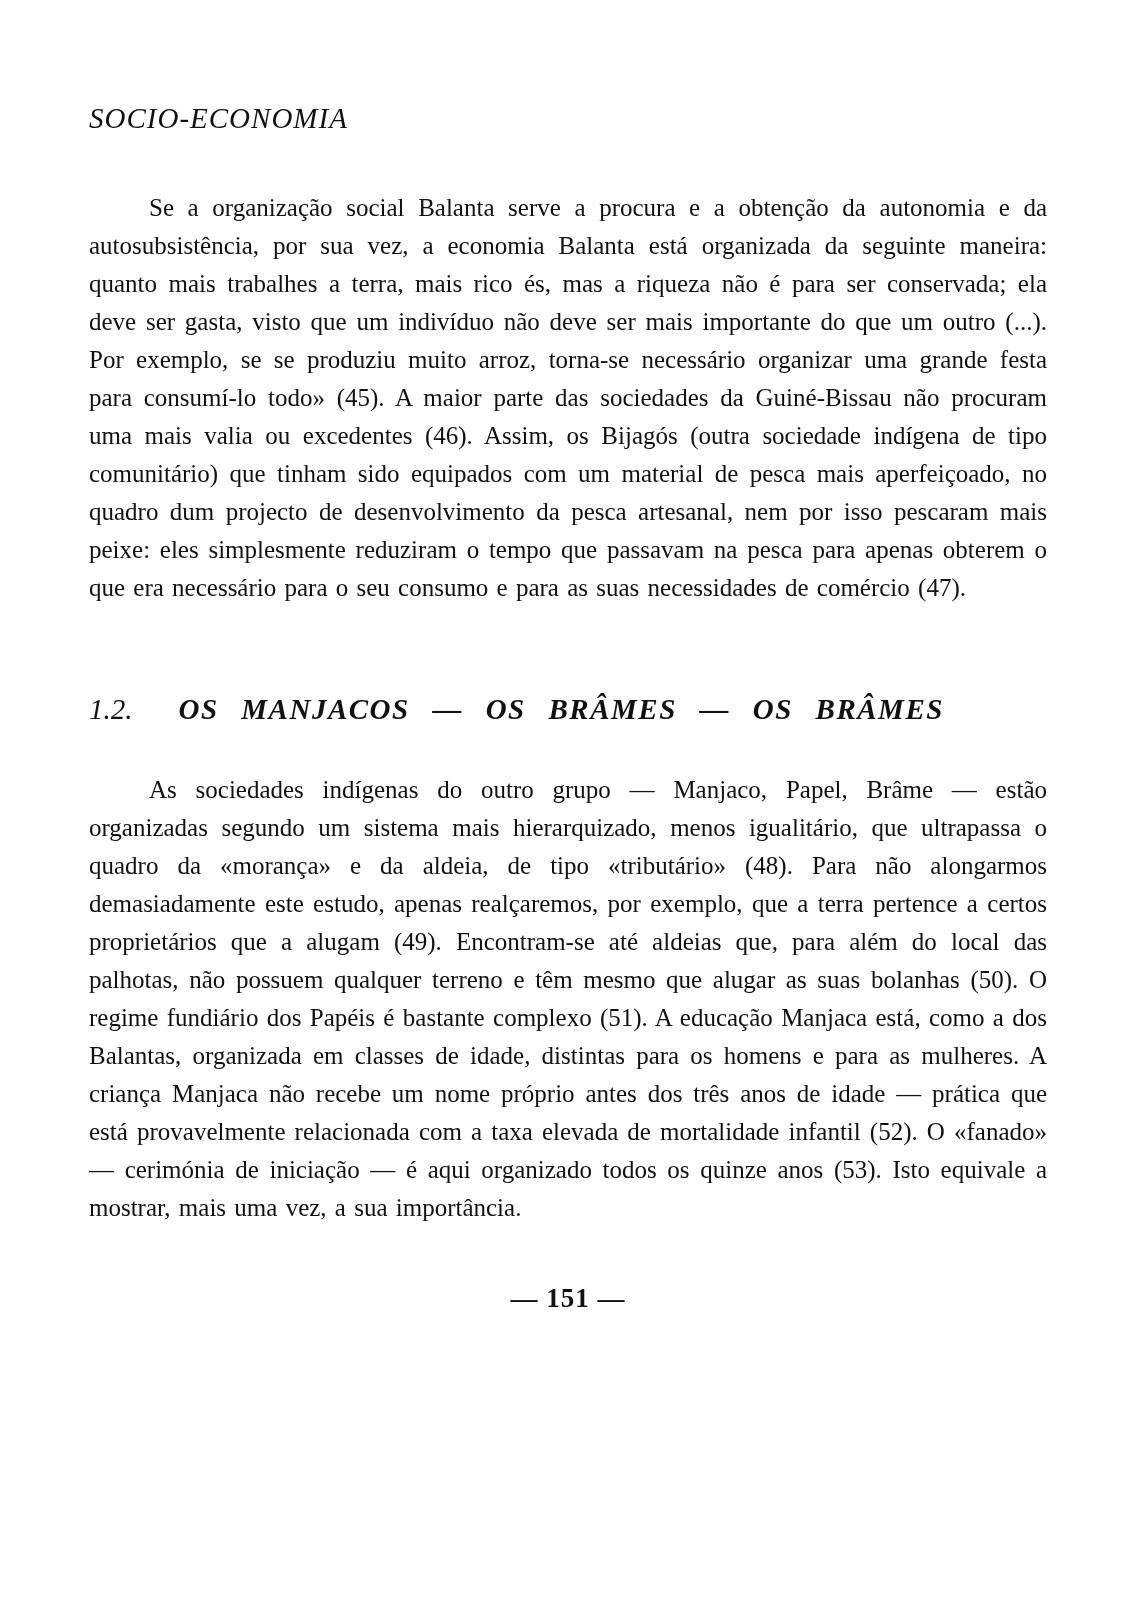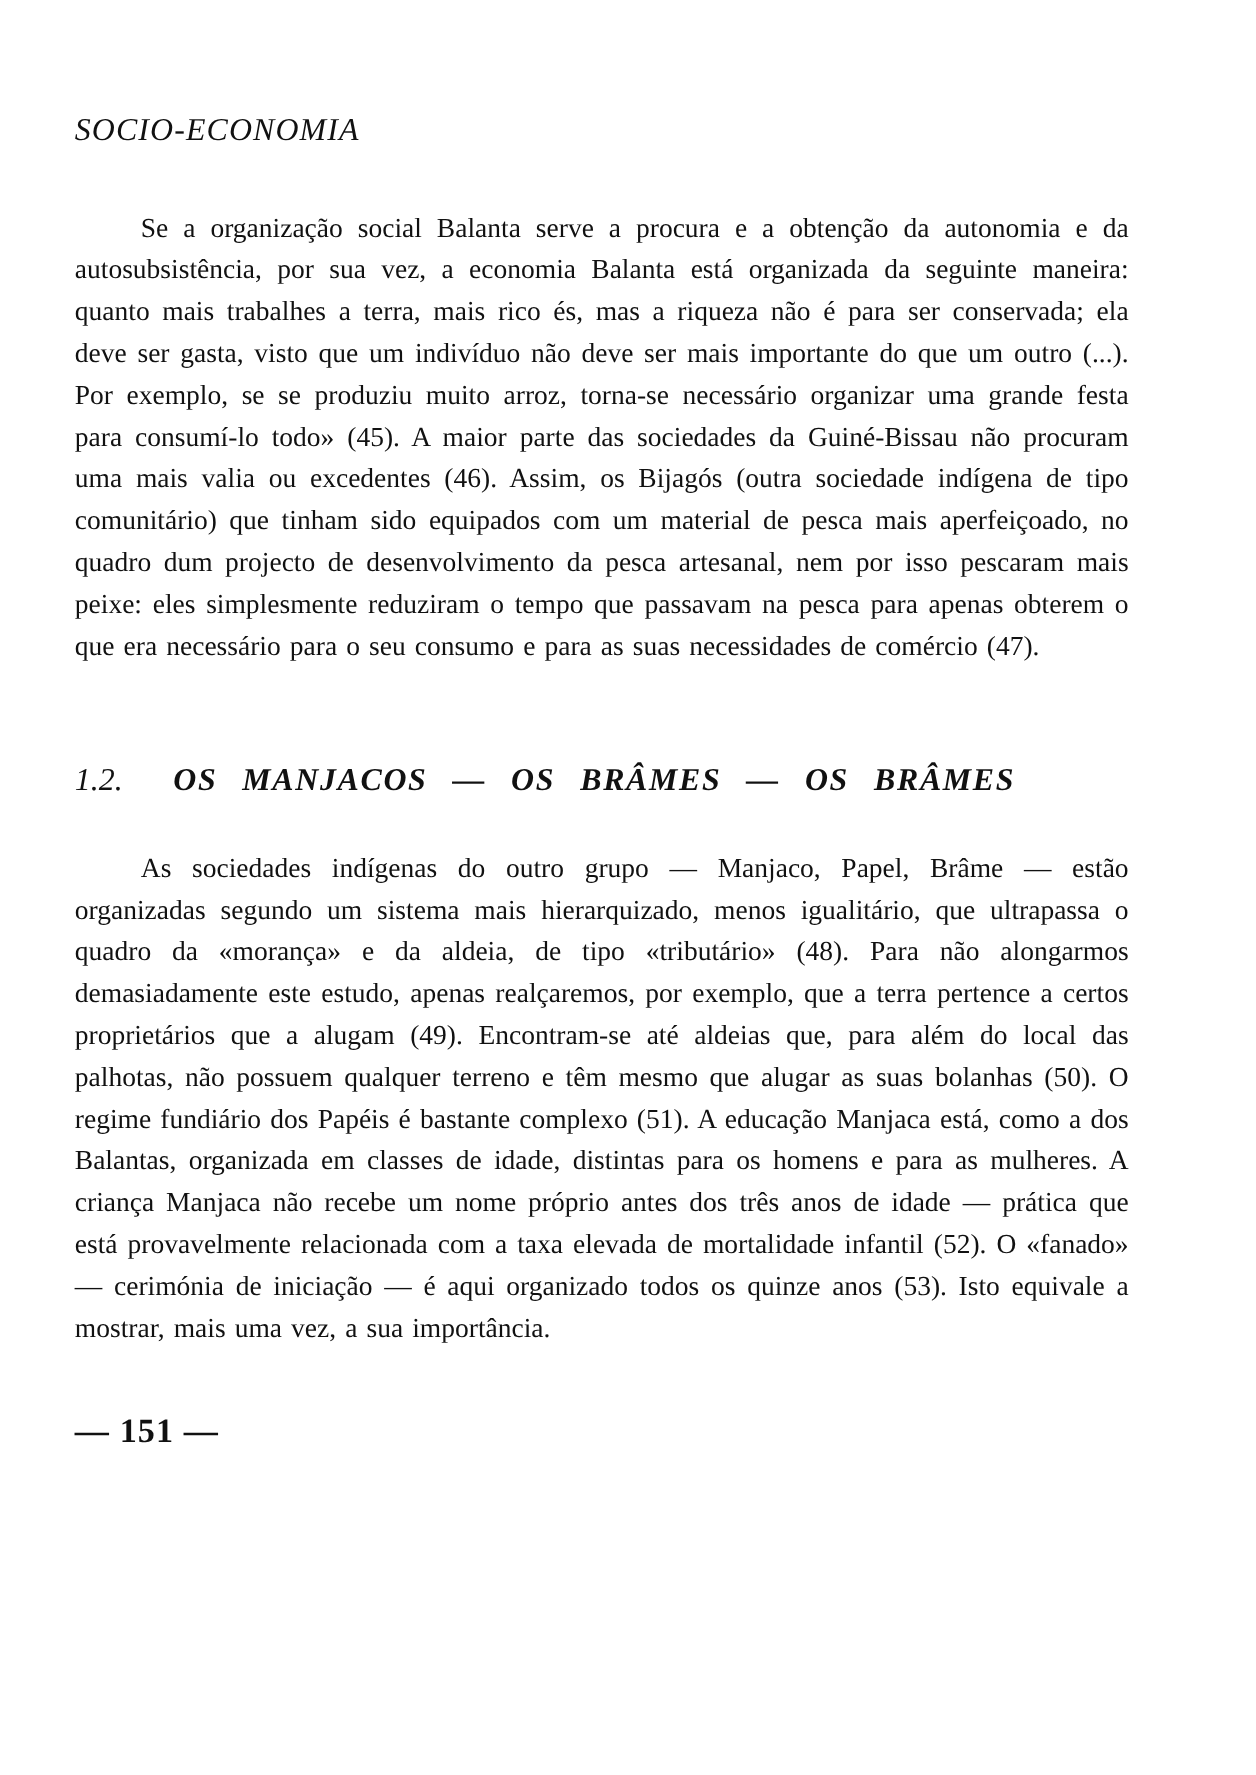--- a/index.html
+++ b/index.html
@@ -12,21 +12,21 @@
     width: 1142px;
     height: 1614px;
     background: #ffffff;
     color: #111111;
     font-family: "Liberation Serif", "DejaVu Serif", serif;
     overflow: hidden;
     box-sizing: border-box;
   }
   .text-column {
     position: absolute;
-    left: 68px;
+    left: 89px;
     top: 0;
     width: 958px;
   }
   .doc-header {
     margin-top: 102px;
     font-style: italic;
     font-size: 29px;
     letter-spacing: 1px;
     font-weight: 500;
   }
@@ -54,21 +54,22 @@
     margin-left: 46px;
     word-spacing: 14px;
     letter-spacing: 1.5px;
     font-weight: 600;
   }
   .para-2 {
     margin-top: 45px;
   }
   .page-number {
     margin-top: 56px;
-    font-size: 31px;
+    text-align: center;
+    font-size: 27px;
     font-weight: bold;
     letter-spacing: 1px;
   }
 </style>
 </head>
 <body>
 
 <div class="page">
   <div class="text-column">
 

